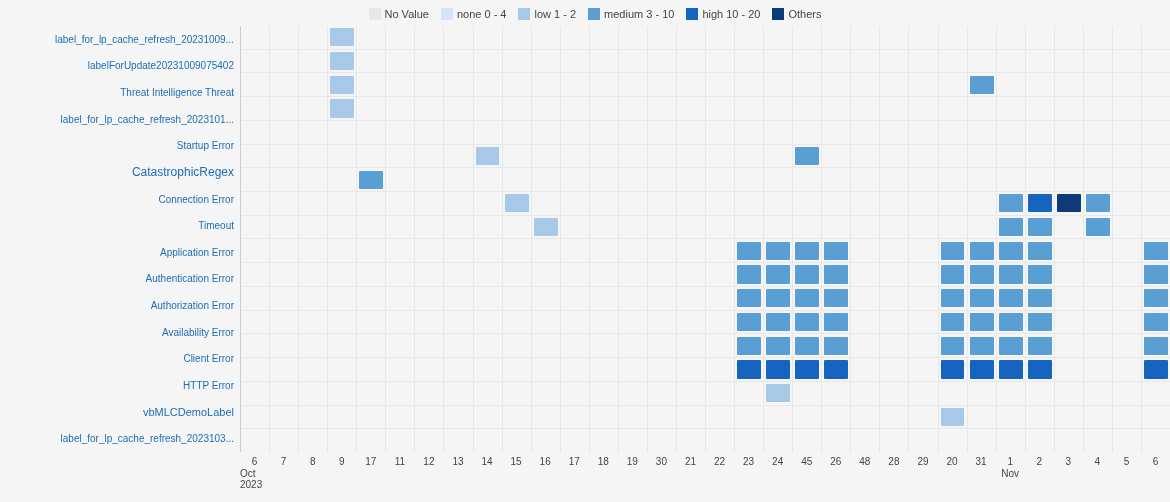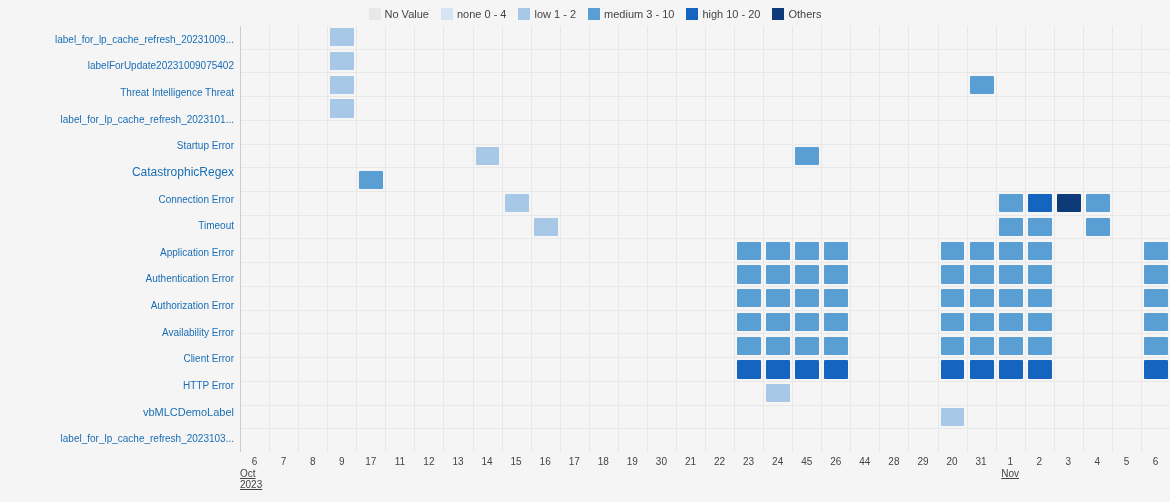--- a/index.html
+++ b/index.html
@@ -107,21 +107,20 @@
       align-items: center;
       justify-content: flex-start;
       padding-top: 4px;
       font-size: 10px;
       color: #444;
     }
     .x-month {
       font-size: 10px;
       color: #444;
       margin-top: 1px;
-      text-decoration: underline;
     }
   </style>
 </head>
 <body>
 
 <div class="chart-container">
 
   <div class="legend">
     <span style="font-weight:bold;color:#333;margin-right:8px;"></span>
     <div class="legend-item">
@@ -991,21 +990,21 @@
         <div class="x-tick">
           <span>24</span>
         </div>
         <div class="x-tick">
           <span>45</span>
         </div>
         <div class="x-tick">
           <span>26</span>
         </div>
         <div class="x-tick">
-          <span>44</span>
+          <span>48</span>
         </div>
         <div class="x-tick">
           <span>28</span>
         </div>
         <div class="x-tick">
           <span>29</span>
         </div>
         <div class="x-tick">
           <span>20</span>
         </div>

